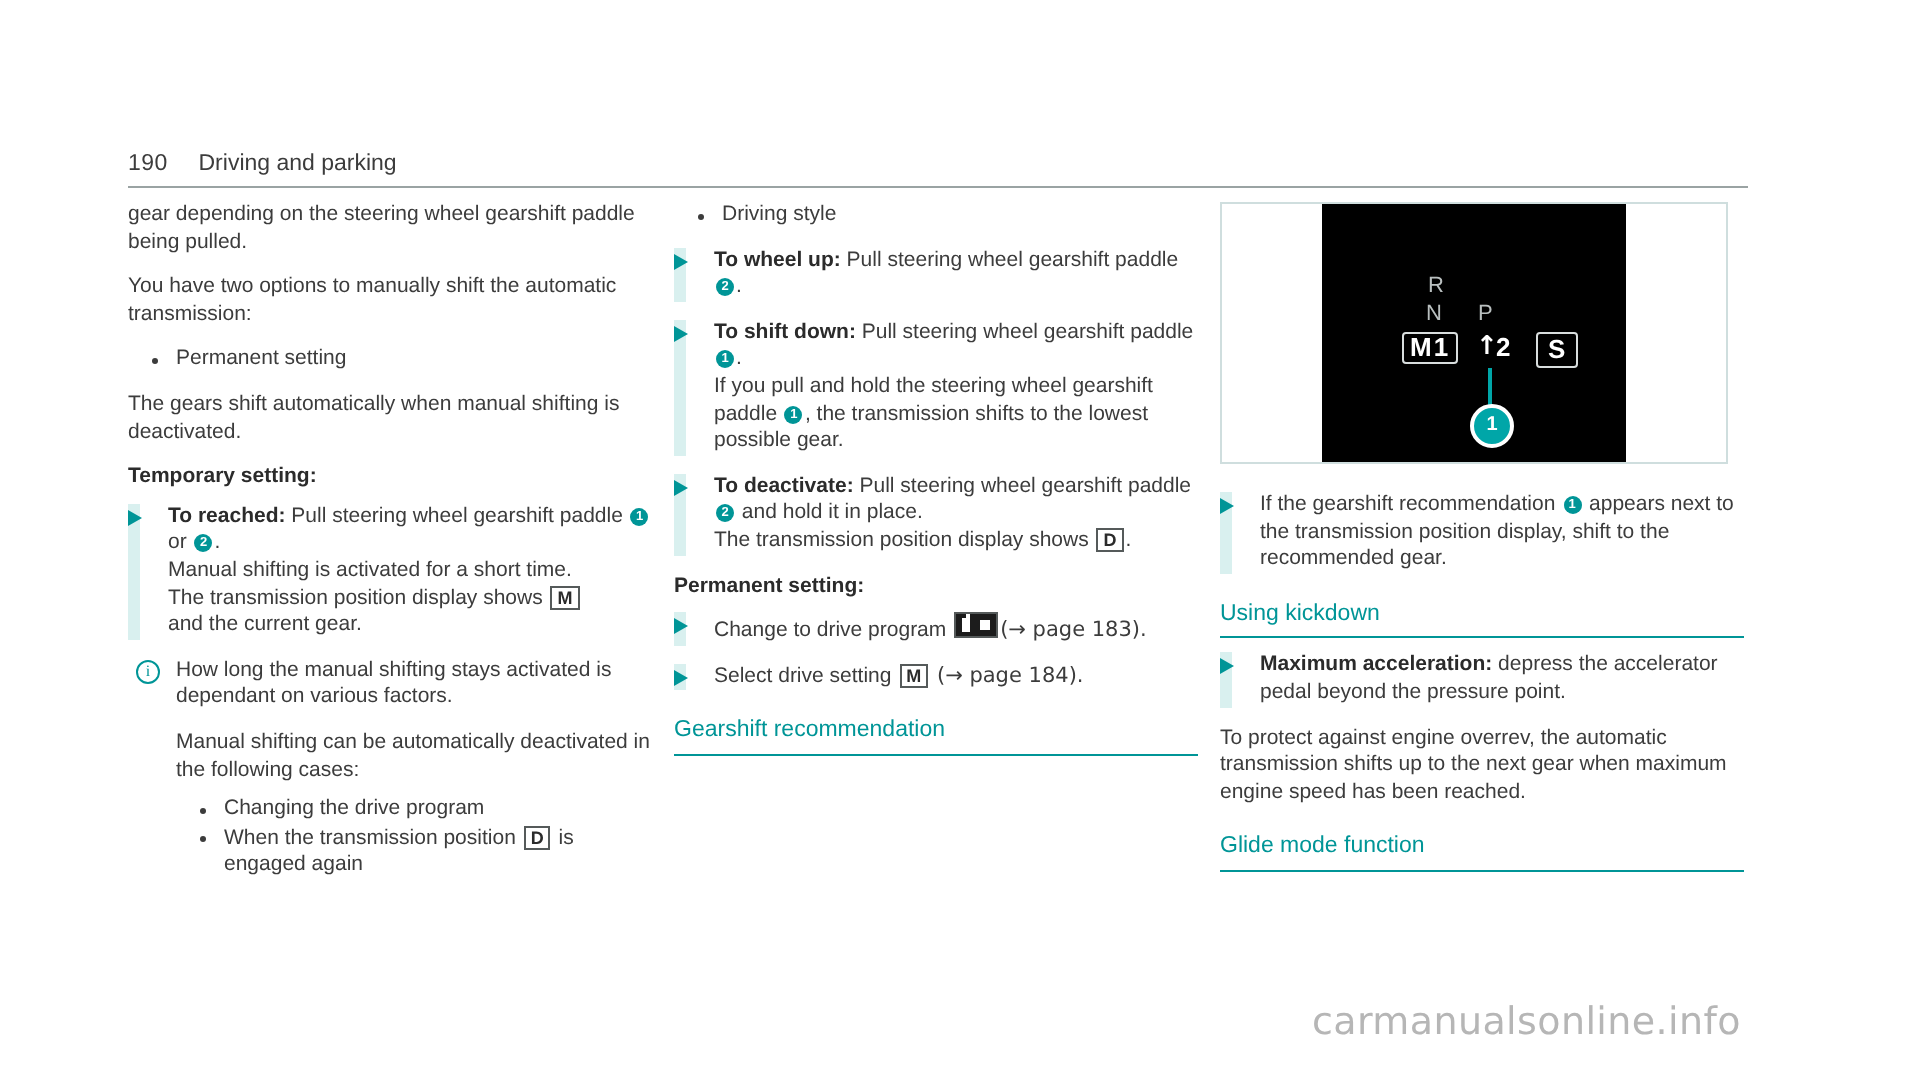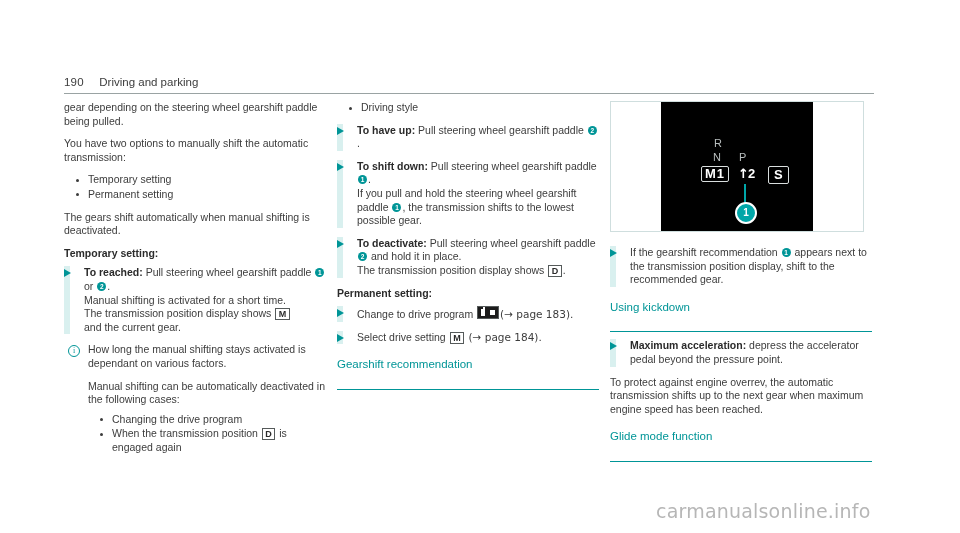--- a/index.html
+++ b/index.html
@@ -124,21 +124,21 @@
   .subhead {
     font-weight: bold;
     color: #2b2b2b;
     margin: 0 0 6px 0;
     font-size: 10.5px;
   }
   .sechead {
     color: #009597;
     font-size: 11.5px;
     margin: 14px 0 7px 0;
-    padding-bottom: 17px;
+    padding-bottom: 4px;
     border-bottom: 1.6px solid #009597;
   }
 
   
   .badge {
     display: inline-block;
     width: 9px;
     height: 9px;
     border-radius: 50%;
     background: #009597;
@@ -297,21 +297,20 @@
   <span class="chap">Driving and parking</span>
 </div>
 
 <div class="col col1">
 
   <p>gear depending on the steering wheel gearshift paddle being pulled.</p>
 
   <p>You have two options to manually shift the automatic transmission:</p>
 
   <ul class="dotlist">
-    <li>Temporary setting</li>
     <li>Permanent setting</li>
   </ul>
 
   <p>The gears shift automatically when manual shifting is deactivated.</p>
 
   <p class="subhead">Temporary setting:</p>
 
   <div class="step">
     <span class="tri"></span>
     <b>To reached:</b><span> Pull steering wheel gearshift paddle </span><span class="badge">1</span><span> or </span><span class="badge">2</span><span>.</span><br>
@@ -333,21 +332,21 @@
 </div>
 
 <div class="col col2">
 
   <ul class="dotlist">
     <li>Driving style</li>
   </ul>
 
   <div class="step">
     <span class="tri"></span>
-    <b>To have up:</b><span> Pull steering wheel gearshift paddle </span><span class="badge">2</span><span>.</span>
+    <b>To wheel up:</b><span> Pull steering wheel gearshift paddle </span><span class="badge">2</span><span>.</span>
   </div>
 
   <div class="step">
     <span class="tri"></span>
     <b>To shift down:</b><span> Pull steering wheel gearshift paddle </span><span class="badge">1</span><span>.</span><br>
     <span>If you pull and hold the steering wheel gearshift paddle </span><span class="badge">1</span><span>, the transmission shifts to the lowest possible gear.</span>
   </div>
 
   <div class="step">
     <span class="tri"></span>

